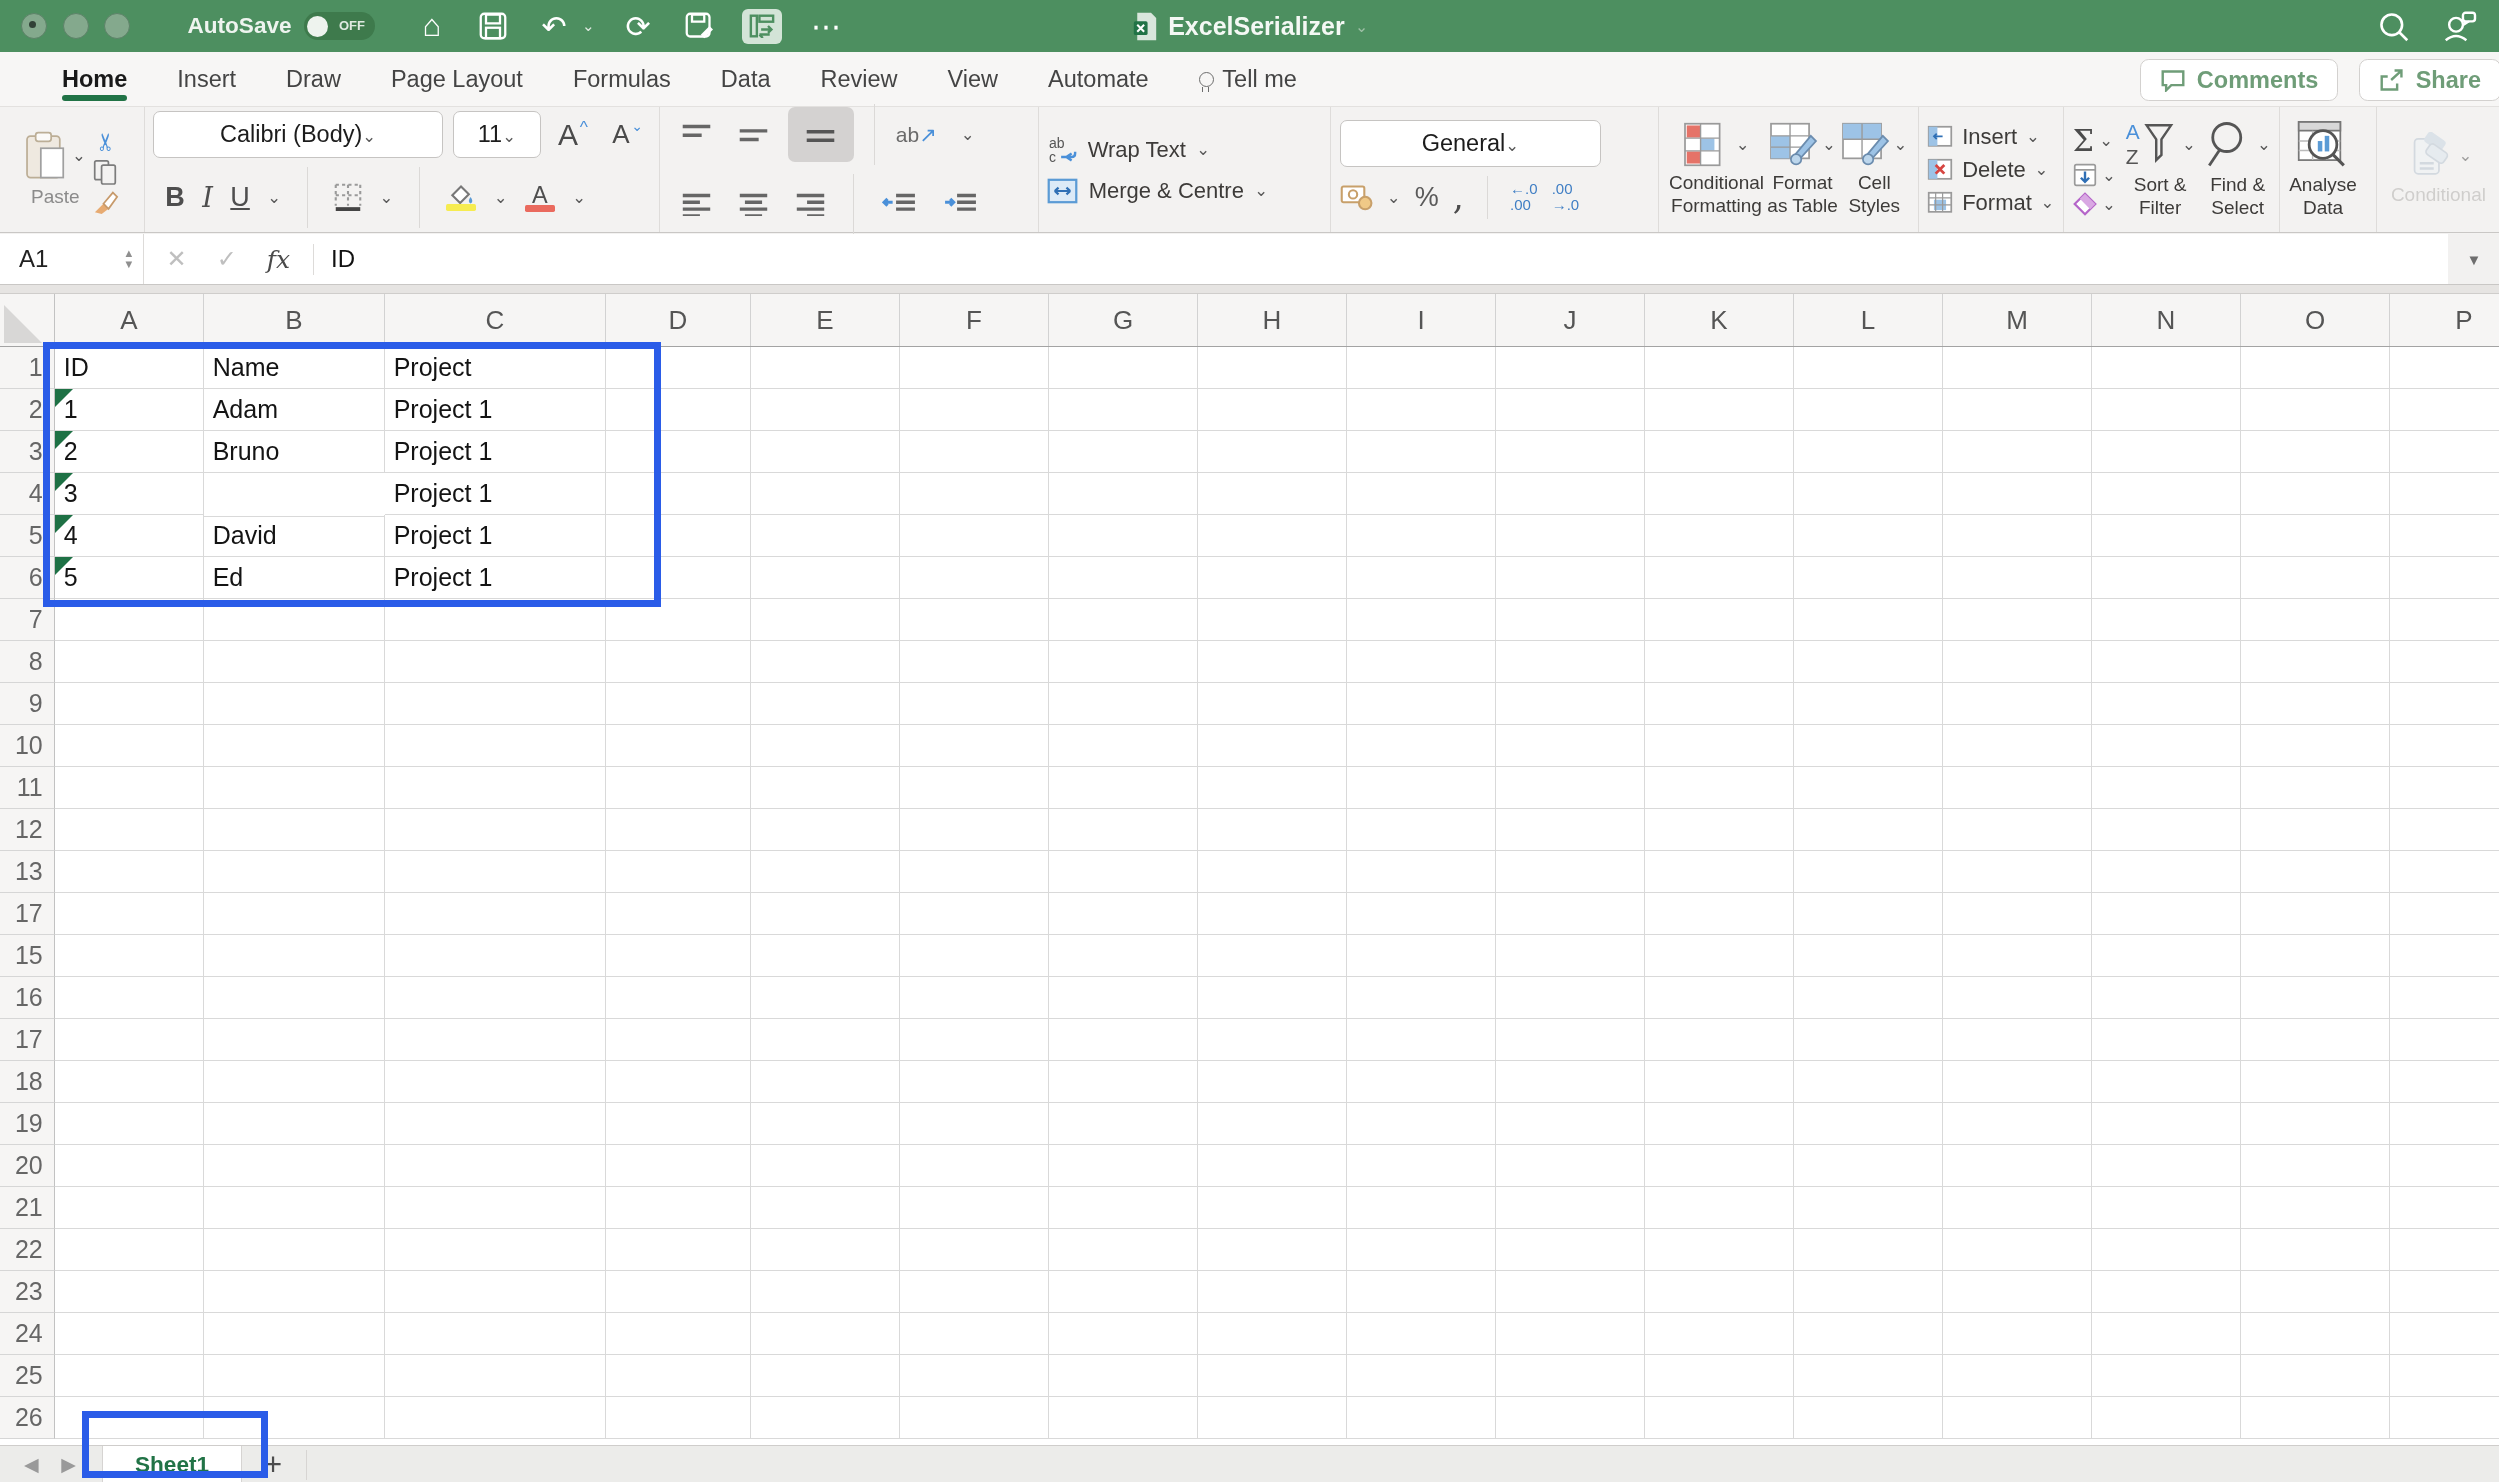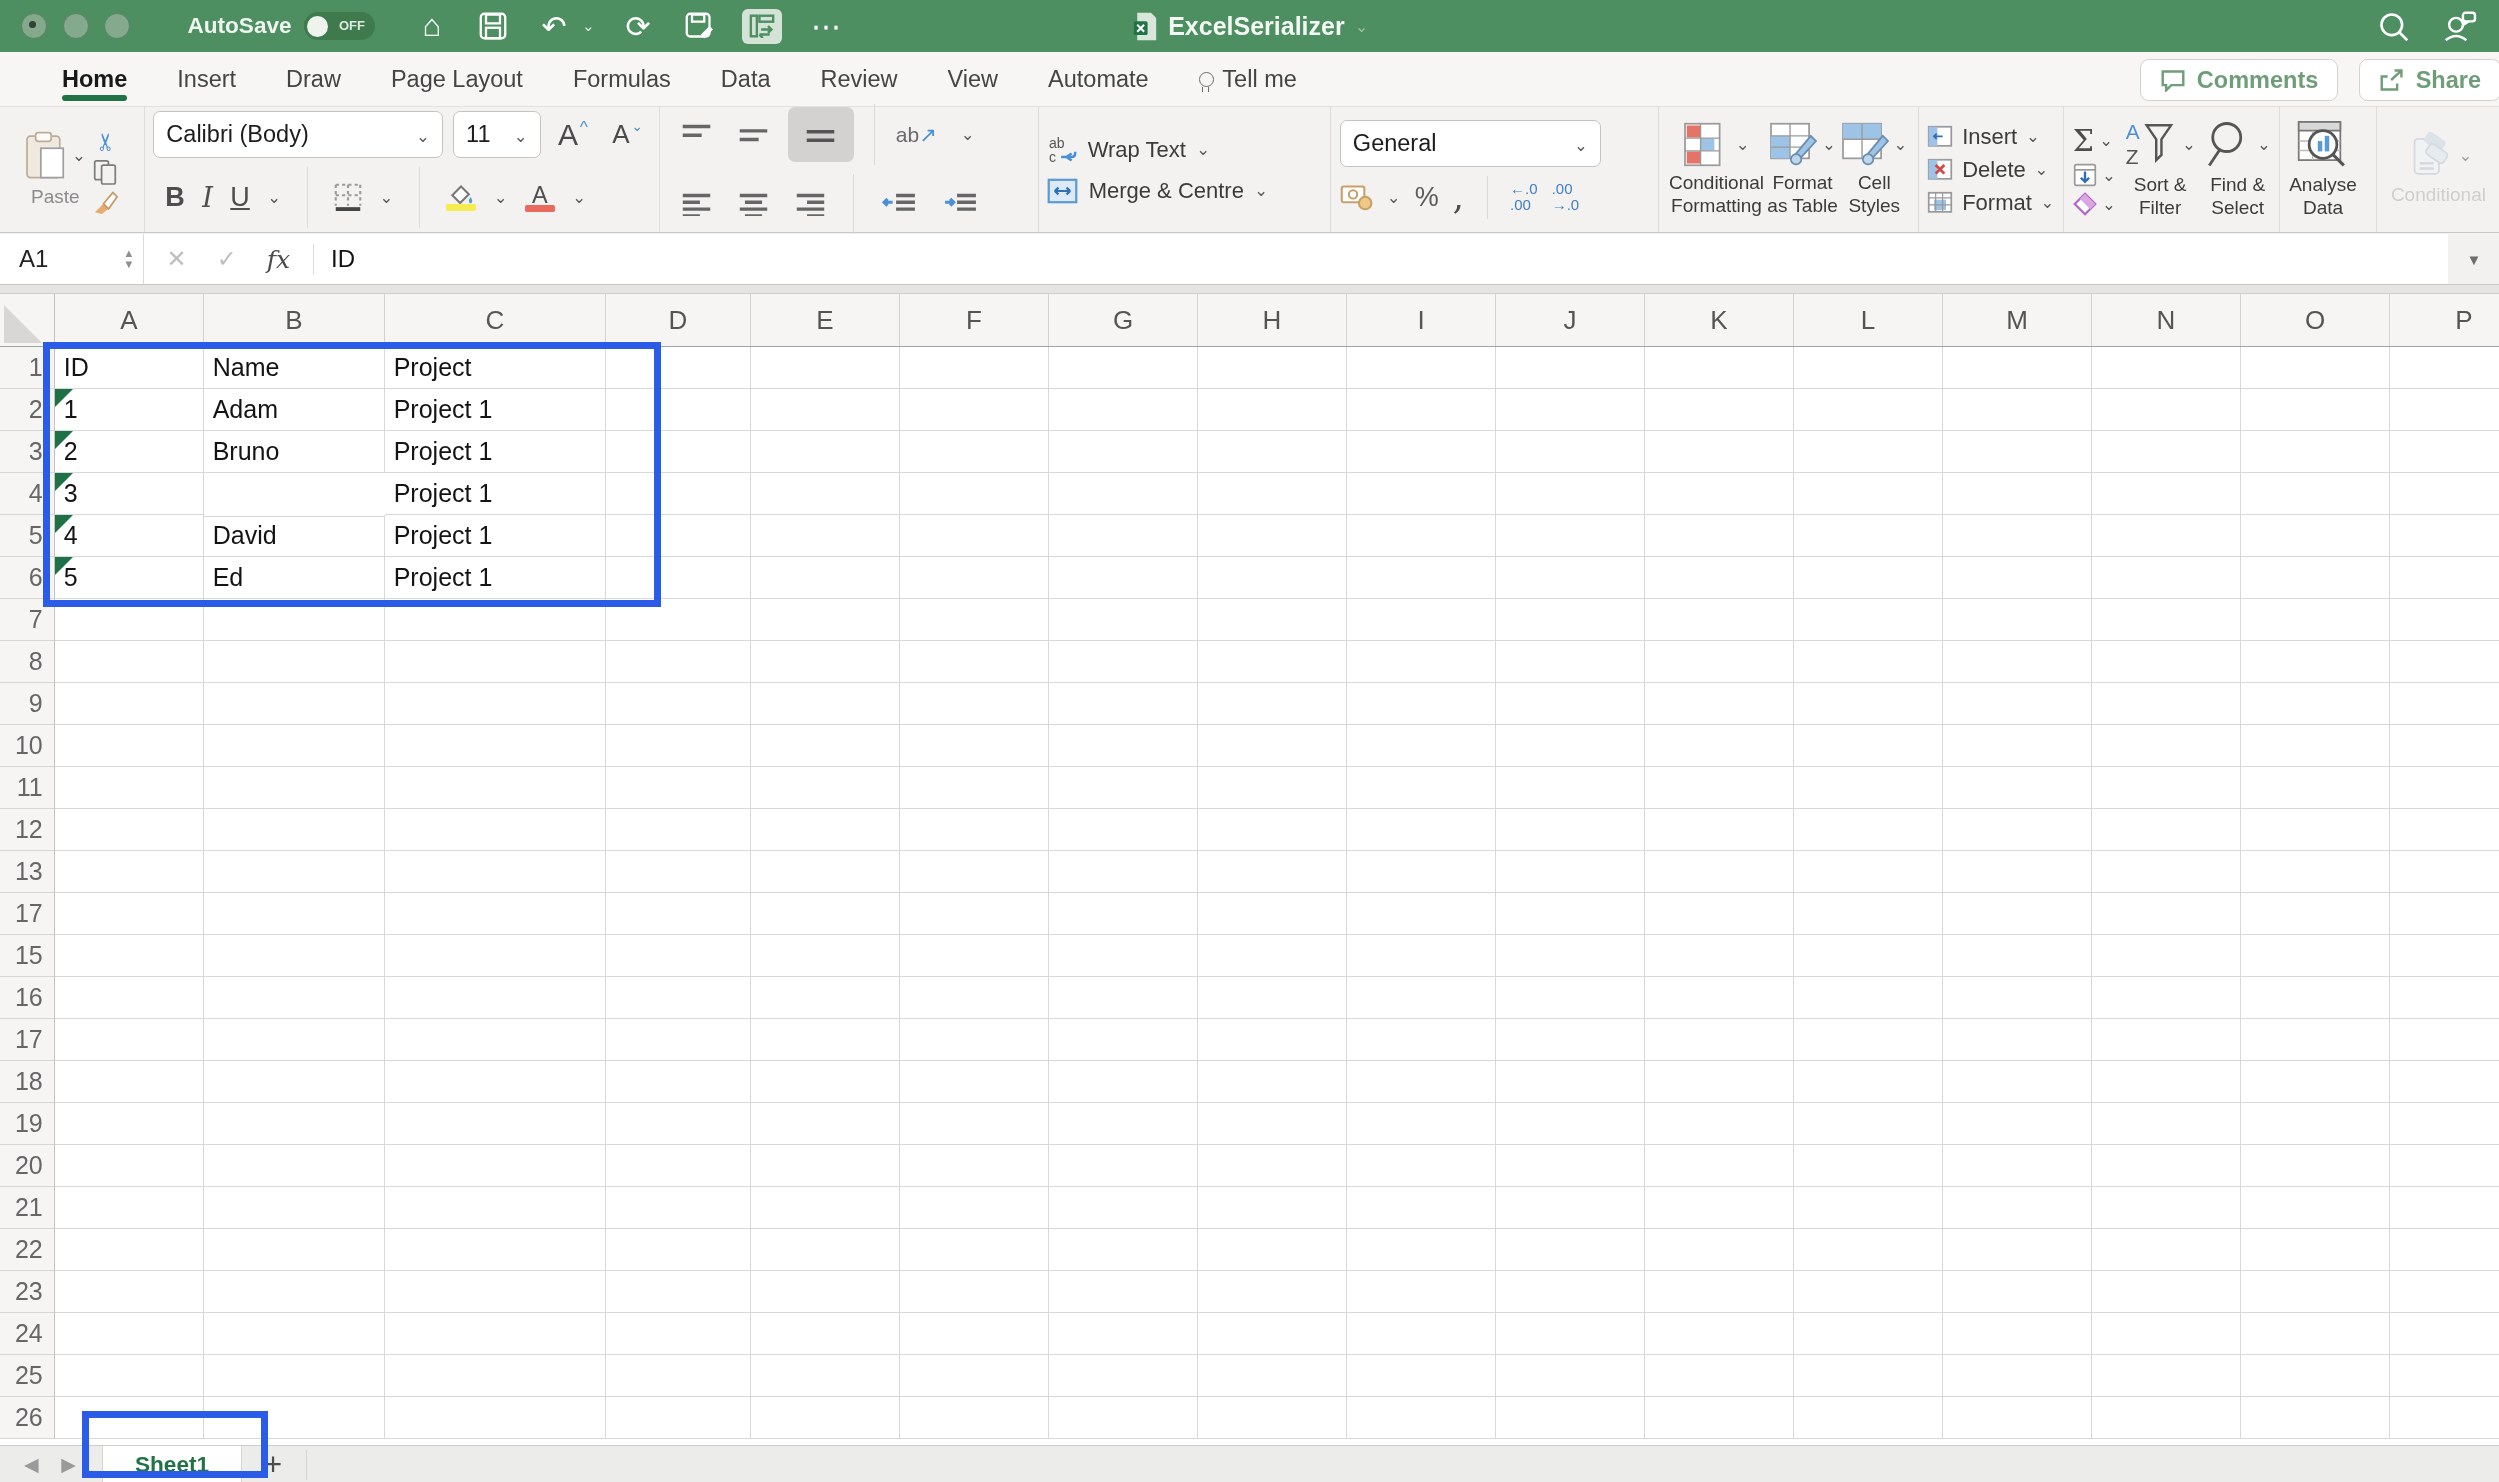--- a/index.html
+++ b/index.html
@@ -47,21 +47,21 @@
   .ribbon{position:absolute;left:0;top:107px;width:100%;height:126px;background:#f3f2f1;border-bottom:0.9px solid #c9c7c5;
           display:flex;box-sizing:border-box;}
   .rgroup{border-right:0.9px solid #dedcda;box-sizing:border-box;display:flex;align-items:center;padding:7px 8.7px;}
   .rcol{display:flex;flex-direction:column;justify-content:center;gap:8.7px;}
   .rrow{display:flex;align-items:center;}
   .chev::after{content:"⌄";font-size:16.5px;color:#5a5a5a;}
   .minidiv{width:0.9px;height:61px;background:#dbd9d7;margin:0 8.7px;}
   .selbox{background:#d4d2d1;border-radius:7px;}
   .icbtn{display:flex;align-items:center;justify-content:center;padding:5.2px 7px;border-radius:7px;}
   .ddbox{background:#fff;border:0.9px solid #c6c4c2;border-radius:7px;height:47px;display:flex;align-items:center;
-         padding:0 12px;font-size:23.5px;color:#1c1c1c;justify-content:space-between;box-sizing:border-box;}
+         padding:0 12px;font-size:23.5px;color:#1c1c1c;justify-content:center;box-sizing:border-box;}
   .biglabel{font-size:19px;line-height:22.6px;color:#3d3b39;text-align:center;margin-top:5.2px;white-space:pre-line;}
   .fmt-letter{font-size:26px;color:#4a4a4a;}
   .redbar{width:30px;height:7px;background:#ea6a5e;border-radius:1.7px;margin-top:-1.7px;}
   .yelbar{width:30px;height:7px;background:#f6ec51;border-radius:1.7px;margin-top:-1.7px;}
   .stackic{display:flex;flex-direction:column;align-items:center;}
   .declines{display:flex;flex-direction:column;align-items:center;font-size:15px;line-height:16.5px;color:#555;white-space:pre-line;}
   .sum{font-size:30px;color:#4c4c4c;font-family:"DejaVu Serif",serif;}
   .grayed{opacity:.55;}
   .sens-label{color:#b3b1af;}
 

